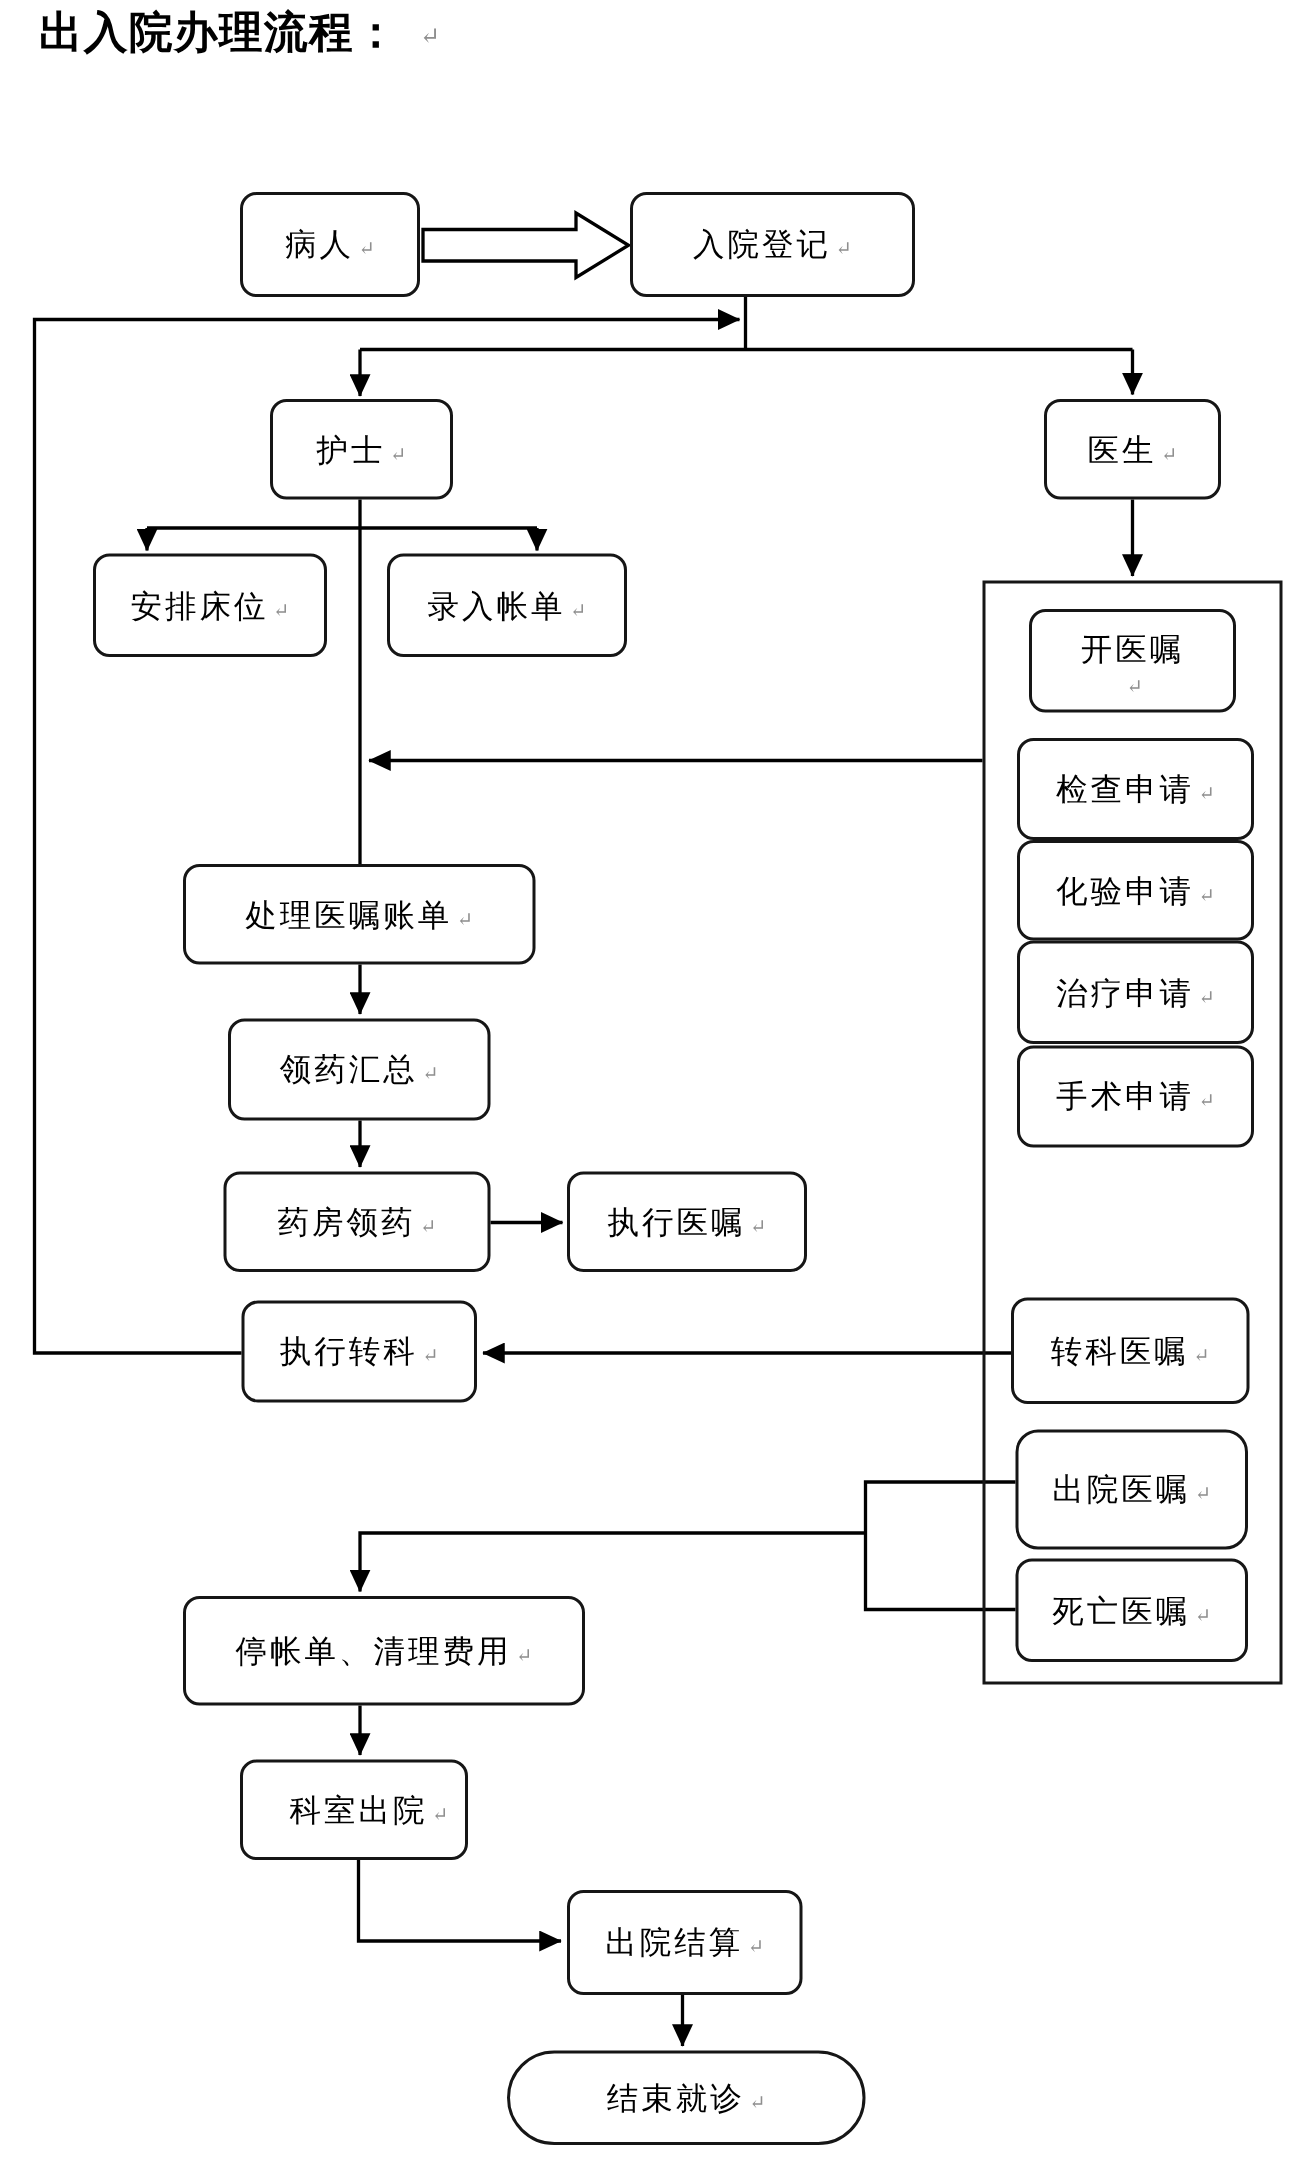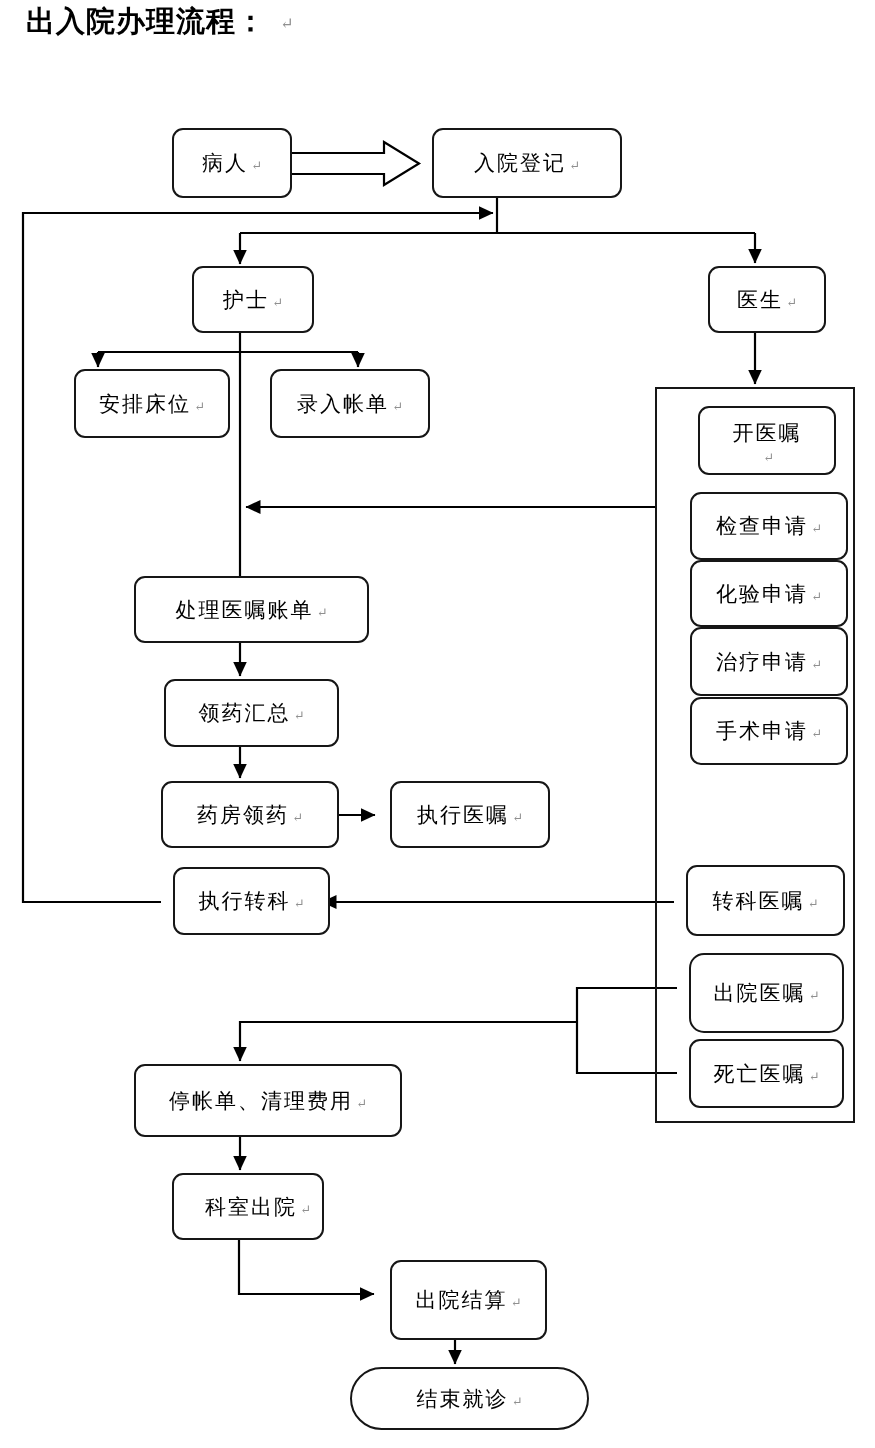--- a/index.html
+++ b/index.html
@@ -9,21 +9,21 @@
   }
   .title{
     position:absolute;left:3px;top:2px;font-size:29px;font-weight:bold;
     letter-spacing:1px;white-space:nowrap;z-index:3;margin-left:23px;
   }
   .connectors{position:absolute;left:0;top:0;z-index:1;}
   .node{
     position:absolute;z-index:2;box-sizing:border-box;background:#ffffff;
     border:2.2px solid #161616;border-radius:11px;
     display:flex;align-items:center;justify-content:center;
-    font-size:21px;letter-spacing:2px;white-space:nowrap;margin-left:12px;
+    font-size:21px;letter-spacing:2px;white-space:nowrap;
   }
   .node.stadium{border-radius:999px;}
   .group-box{
     position:absolute;z-index:2;box-sizing:border-box;background:transparent;
     border:2.2px solid #161616;border-radius:0;
   }
   .ret{
     font-size:13px;color:#8f8f8f;letter-spacing:0;margin-left:3px;
     transform:translateY(3px);display:inline-block;
   }
@@ -182,21 +182,21 @@
   <div class="node" style="left:122px;top:1064px;width:268px;height:73px;">
       <span>停帐单、清理费用</span>
       <span class="ret">↵</span>
     </div>
 
   <div class="node" style="left:160px;top:1173px;width:152px;height:67px;padding-left:20px;">
       <span>科室出院</span>
       <span class="ret">↵</span>
     </div>
 
-  <div class="node" style="left:378px;top:1260px;width:157px;height:80px;">
+  <div class="node" style="left:378px;top:1260px;width:157px;height:70px;">
       <span>出院结算</span>
       <span class="ret">↵</span>
     </div>
 
   <div class="node stadium" style="left:338px;top:1367px;width:239px;height:63px;">
       <span>结束就诊</span>
       <span class="ret">↵</span>
     </div>
 
 </div>

